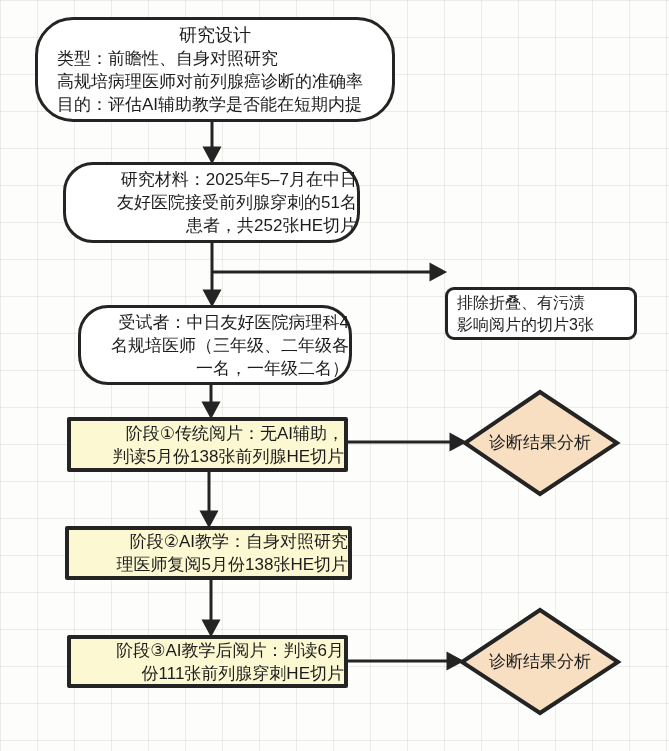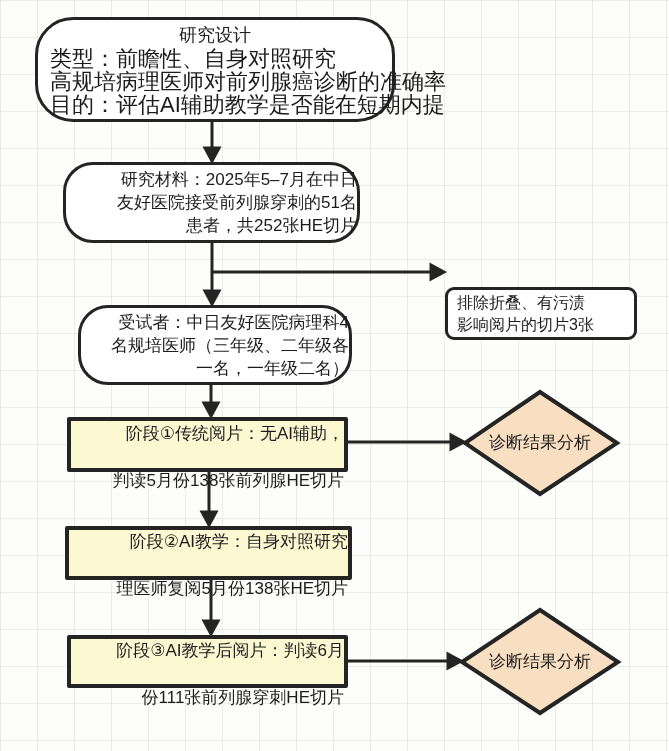--- a/index.html
+++ b/index.html
@@ -43,31 +43,31 @@
   .round-big   { border-radius: 38px; }
   .round-mid   { border-radius: 30px; }
   .round-small { border-radius: 9px; border-width: 3px; }
   .stage {
     background: #fcf9d2;
     border-width: 4px;
     border-radius: 2px;
   }
   .box-design { left: 35px; top: 17px; width: 360px; height: 105px; }
   .box-design .title { font-size: 18px; line-height: 23px; text-align: center; white-space: nowrap; }
-  .box-design .tline { font-size: 22px; line-height: 23px; text-align: left; padding-left: 12px; }
+  .box-design .tline { font-size: 17px; line-height: 23px; text-align: left; padding-left: 19px; }
   .box-materials { left: 63px; top: 162px; width: 297px; height: 81px; }
   .box-materials .tline { line-height: 23px; }
   .box-exclusion { left: 445px; top: 250px; width: 192px; height: 53px; margin-top: 37px; }
   .box-exclusion .tline { font-size: 16px; line-height: 22px; text-align: left; padding-left: 9px; }
   .box-subjects { left: 78px; top: 305px; width: 274px; height: 80px; }
   .box-subjects .tline { line-height: 23px; }
   .box-stage1 { left: 67px; top: 417px; width: 281px; height: 55px; }
   .box-stage2 { left: 65px; top: 526px; width: 287px; height: 54px; }
   .box-stage3 { left: 67px; top: 635px; width: 281px; height: 53px; }
-  .stage .tline { line-height: 23px; margin-top: 24px; }
+  .stage .tline { line-height: 23px; }
   .diamond-label {
     position: absolute;
     width: 156px;
     text-align: center;
     font-size: 17px;
     line-height: 22px;
     white-space: nowrap;
     color: #1c1c1c;
   }
   .dlabel-1 { left: 462px; top: 432px; }

